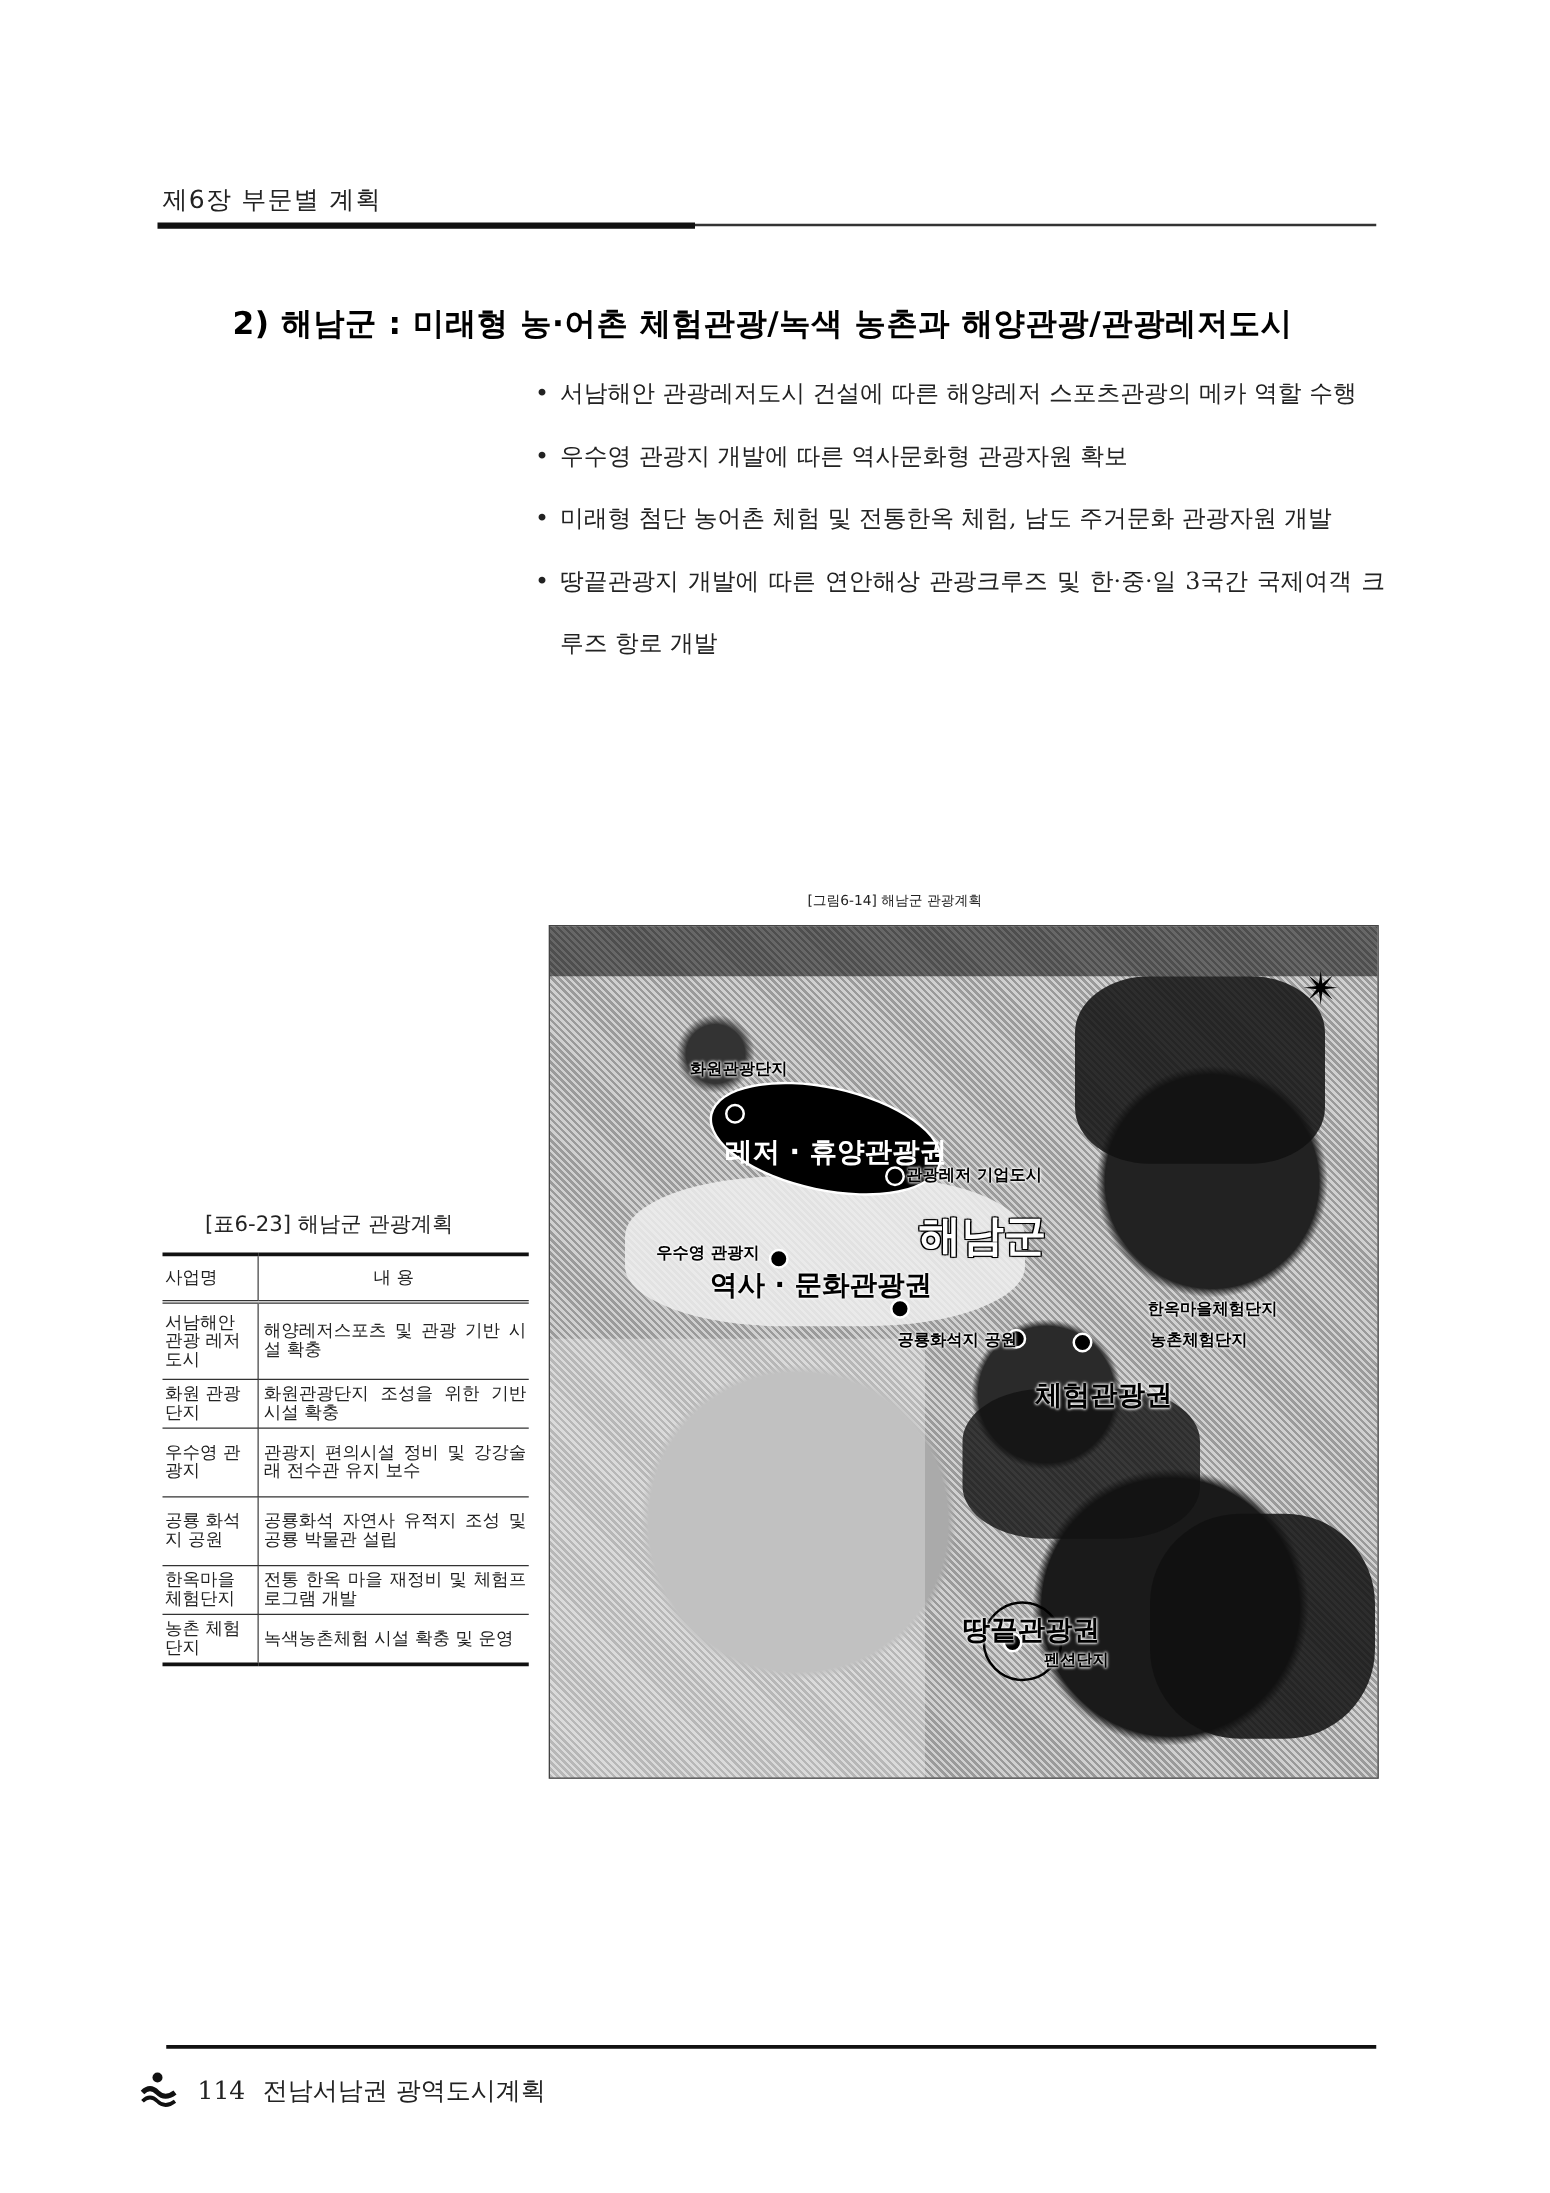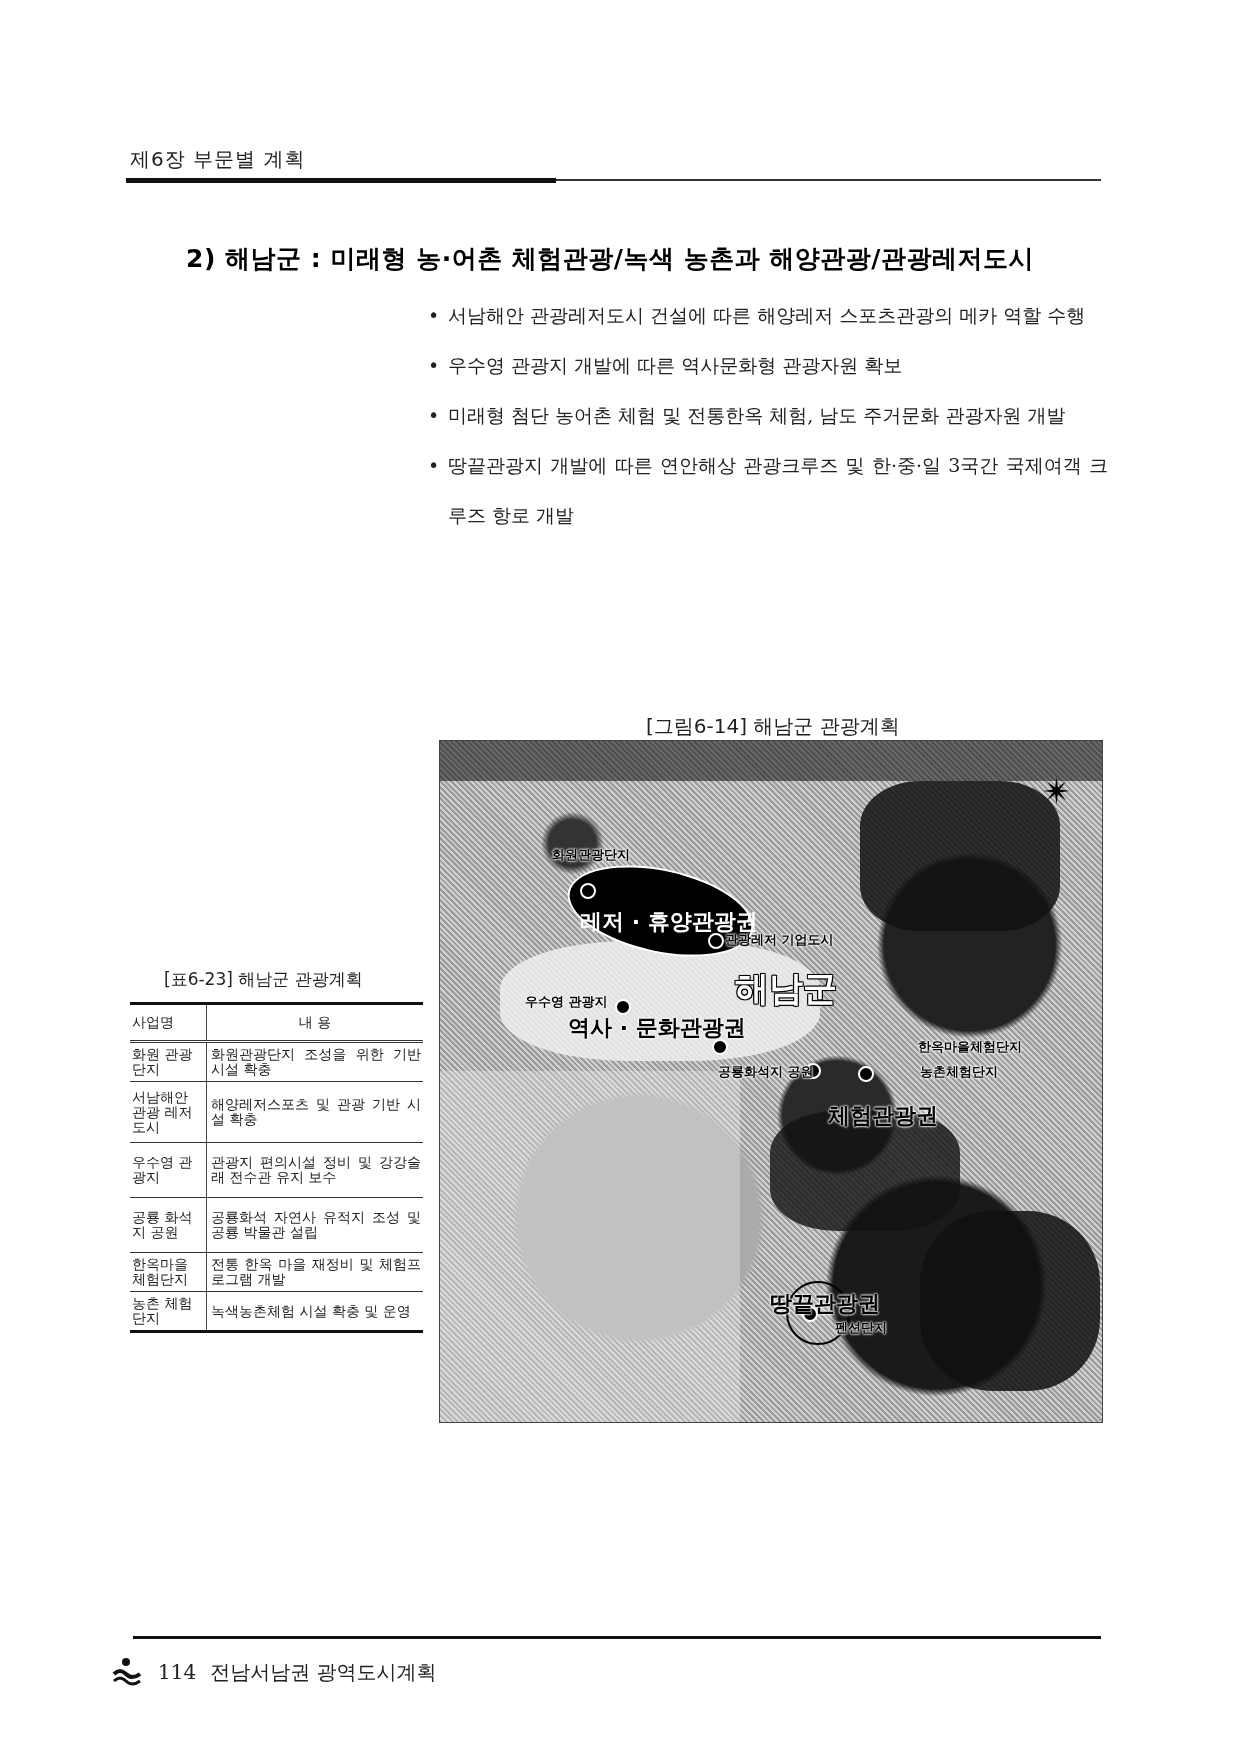--- a/index.html
+++ b/index.html
@@ -10,21 +10,21 @@
     .running-head { left: 130px; top: 146px; font-size: 20px; letter-spacing: 1px; color: #222; }
     .head-rule { left: 126px; top: 178px; width: 430px; height: 5px; background: #111; }
     .head-rule2 { left: 556px; top: 179px; width: 545px; height: 2px; background: #333; }
 
     .section-title { left: 186px; top: 242px; font-size: 25px; font-weight: bold; letter-spacing: 0.5px; color: #000; }
 
     .bullets { left: 428px; top: 290px; width: 680px; font-family: "DejaVu Serif", serif; font-size: 19px; line-height: 50px; color: #222; }
     .bullet { position: relative; padding-left: 20px; text-align: justify; }
     .bullet::before { content: "•"; position: absolute; left: 0; top: 0; font-family: "DejaVu Sans", sans-serif; }
 
-    .fig-caption { left: 646px; top: 713px; font-size: 20px; color: #222; }
+    .fig-caption { left: 646px; top: 713px; font-size: 11px; color: #222; }
 
     .map { left: 439px; top: 740px; width: 662px; height: 681px;
       background:
         radial-gradient(circle at 20% 15%, #333 0 3%, transparent 4%),
         radial-gradient(circle at 80% 30%, #222 0 12%, transparent 13%),
         radial-gradient(circle at 75% 80%, #1a1a1a 0 14%, transparent 15%),
         radial-gradient(circle at 60% 55%, #2a2a2a 0 10%, transparent 11%),
         radial-gradient(circle at 30% 70%, #aaa 0 18%, transparent 19%),
         repeating-linear-gradient(45deg, #9a9a9a 0 2px, #d0d0d0 2px 4px),
         #bbb;
@@ -114,26 +114,26 @@
 
 <table class="abs tourism-table">
   <thead>
     <tr>
       <th class="name">사업명</th>
       <th>내 용</th>
     </tr>
   </thead>
   <tbody>
     <tr>
+      <td class="name" style="height:54px;">서남해안 관광 레저도시</td>
+      <td class="content">해양레저스포츠 및 관광 기반 시설 확충</td>
+    </tr>
+    <tr>
       <td class="name" style="height:32px;">화원 관광단지</td>
       <td class="content">화원관광단지 조성을 위한 기반 시설 확충</td>
-    </tr>
-    <tr>
-      <td class="name" style="height:54px;">서남해안 관광 레저도시</td>
-      <td class="content">해양레저스포츠 및 관광 기반 시설 확충</td>
     </tr>
     <tr>
       <td class="name" style="height:48px;">우수영 관광지</td>
       <td class="content">관광지 편의시설 정비 및 강강술래 전수관 유지 보수</td>
     </tr>
     <tr>
       <td class="name" style="height:48px;">공룡 화석지 공원</td>
       <td class="content">공룡화석 자연사 유적지 조성 및 공룡 박물관 설립</td>
     </tr>
     <tr>

